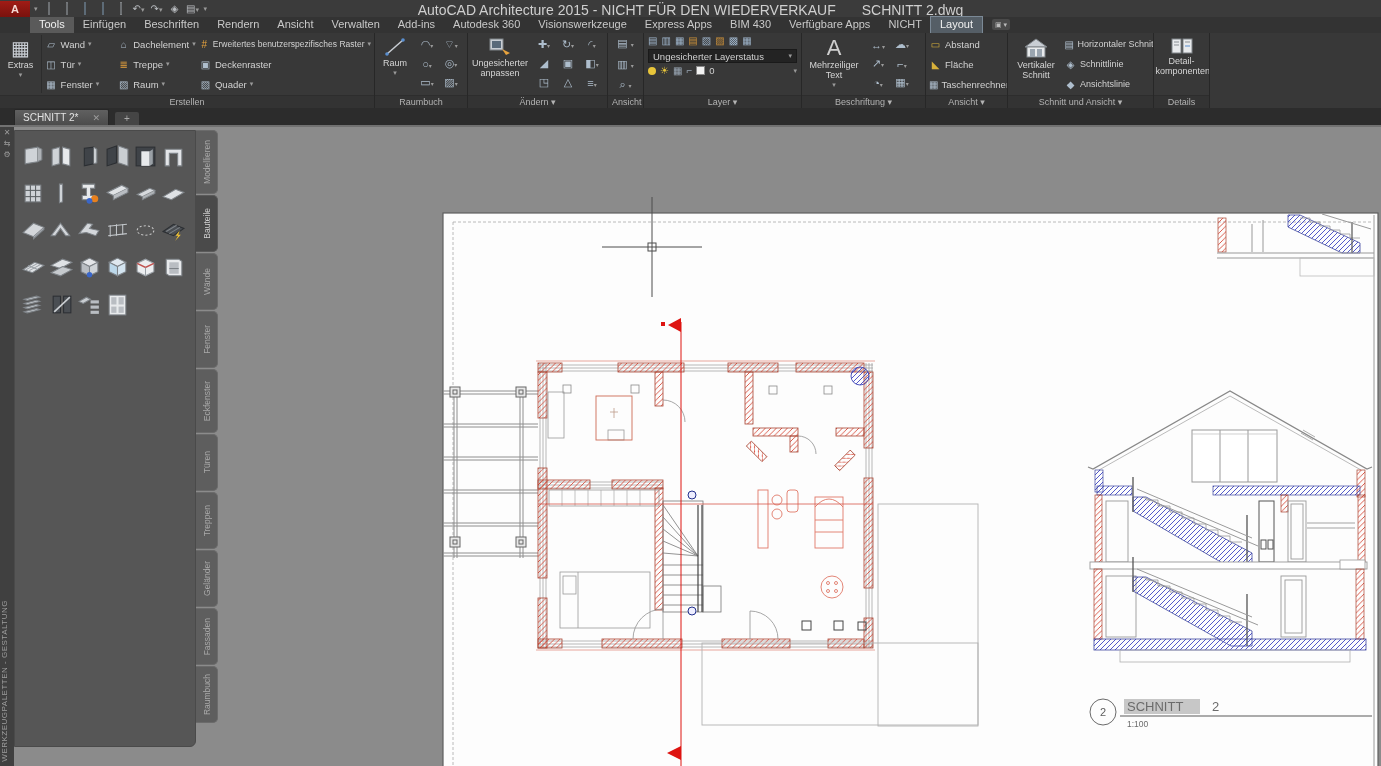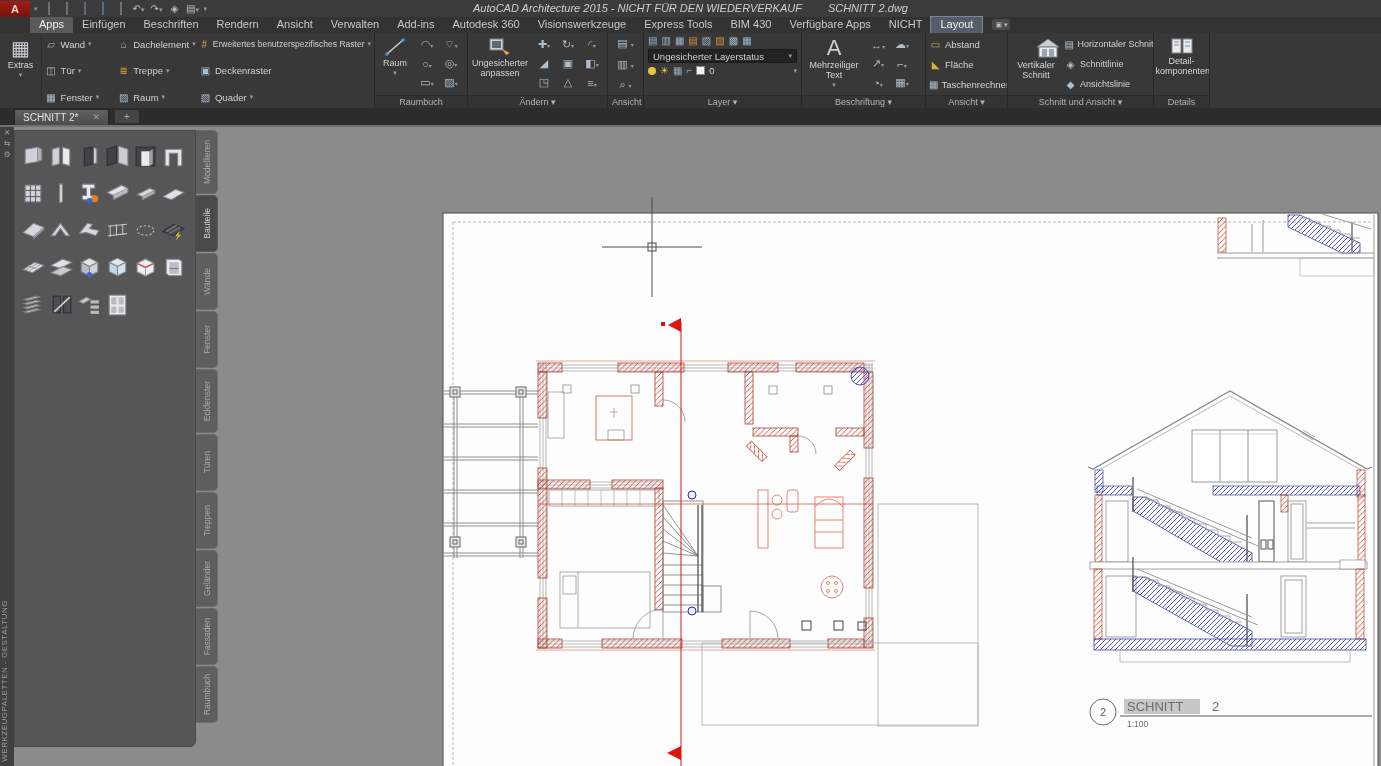--- a/index.html
+++ b/index.html
@@ -3,21 +3,21 @@
 <meta charset="utf-8">
 <style>
   * { margin:0; padding:0; box-sizing:border-box; }
   html,body { width:1381px; height:766px; overflow:hidden; background:#2e2e2e;
               font-family:"Liberation Sans", sans-serif; }
   #app { position:relative; width:1381px; height:766px; background:#3a3a3a; }
 
   
   #titlebar { position:absolute; left:0; top:0; width:100%; height:17px; background:#3b3b3b; }
   #app-title { position:absolute; left:0; top:2px; width:100%; text-align:center;
-               font-size:11px; color:#cfcfcf;font-style:italic; }
+               font-size:14px; color:#cfcfcf; }
   #app-title .doc { margin-left:26px; }
   #qat { position:absolute; left:0; top:0; height:17px; display:flex; align-items:center; gap:4px; }
   .logo { width:30px; height:16px; background:linear-gradient(#a11c15,#7a120d);
           color:#f5d9d4; font-size:11px; font-weight:bold; text-align:center; line-height:16px; }
   .qat-ic { width:14px; height:12px; color:#b9bcc0; font-size:10px; line-height:12px; text-align:center; }
   .mini-doc { width:10px; height:12px; background:#e8eaec; border:1px solid #6d7073; }
   .mini-folder { width:12px; height:9px; background:#c9cdd1; border:1px solid #6d7073; border-radius:1px 3px 1px 1px; }
   .mini-floppy { width:11px; height:11px; background:#9fb6cc; border:1px solid #5d6b77; }
   .mini-print { width:12px; height:9px; background:#b7bbc0; border:1px solid #6d7073; border-radius:2px 2px 0 0; }
   .caret { color:#9a9a9a; font-size:7px; }
@@ -54,26 +54,26 @@
   .lay-icons { display:flex; gap:4px; padding:1px 2px; }
   .lay-icons span { font-size:10px; color:#9db3c9; }
   .combo { background:#232323; border:1px solid #1a1a1a; height:14px; font-size:9.5px; color:#d0d0d0;
            display:flex; align-items:center; padding:0 4px; justify-content:space-between; margin:1px 2px; }
   .lay-row { display:flex; align-items:center; gap:4px; padding:0 2px; font-size:9.5px; }
   .bulb { width:8px; height:8px; border-radius:50%; background:#e8c53a; }
   .sun { color:#e8c53a; font-size:10px; }
   .lgray { color:#9aa7b5; font-size:10px; }
   .swatch { width:9px; height:9px; background:#f2f2f2; border:1px solid #888; }
   .abfitem .ic { color:#d8b13a; }
-  .housebtn { width:52px;align-items:flex-end; }
+  .housebtn { width:52px; }
   .twoLine { width:56px; line-height:10px; }
 
   
   #filetabs { position:absolute; left:0; top:108px; width:100%; height:17px; background:#2c2c2c;
-              display:flex; align-items:center; }
+              display:flex; align-items:flex-end; }
   .ftab { margin-left:14px; height:16px; background:linear-gradient(#606060,#4c4c4c);
           border:1px solid #272727; border-bottom:none; color:#e3e3e3; font-size:10px;
           display:flex; align-items:center; padding:0 8px; gap:14px; border-radius:2px 2px 0 0; }
   .ftab .x { color:#9d9d9d; font-size:9px; }
   .plus-tab { margin-left:6px; width:24px; height:13px; background:#454545; border-radius:2px 2px 0 0;
               color:#aaa; font-size:10px; text-align:center; line-height:13px; margin-bottom:0; }
 
   
   #main { position:absolute; left:0; top:125px; width:1381px; height:641px; background:#8b8b8b;
           border-top:2px solid #717171; }
@@ -118,30 +118,30 @@
       <span class="qat-ic">▤<span class="caret">▾</span></span>
       <span class="caret">▾</span>
     </div>
     <div id="app-title">
       <span>AutoCAD Architecture 2015 - NICHT FÜR DEN WIEDERVERKAUF</span><span class="doc">SCHNITT 2.dwg</span>
     </div>
   </div>
 
   <div id="menubar">
     <div style="width:30px"></div>
-    <div class="rtab active">Apps</div>
+    <div class="rtab active">Tools</div>
     <div class="rtab">Einfügen</div>
     <div class="rtab">Beschriften</div>
     <div class="rtab">Rendern</div>
     <div class="rtab">Ansicht</div>
     <div class="rtab">Verwalten</div>
     <div class="rtab">Add-ins</div>
     <div class="rtab">Autodesk 360</div>
     <div class="rtab">Visionswerkzeuge</div>
-    <div class="rtab">Express Tools</div>
+    <div class="rtab">Express Apps</div>
     <div class="rtab">BIM 430</div>
     <div class="rtab">Verfügbare Apps</div>
     <div class="rtab">NICHT</div>
     <div class="rtab pressed">Layout</div>
     <div id="overflow-box">▣ ▾</div>
   </div>
 
   <div id="ribbon">
 
     <div class="panel" style="width:375px">
@@ -196,20 +196,21 @@
               <span class="ic">▣</span>
               <span>Deckenraster</span>
             </div>
           <div class="ritem">
               <span class="ic">▧</span>
               <span>Quader</span>
               <span class="caret">▾</span>
             </div>
         </div>
       </div>
+      <div class="panel-label">Erstellen</div>
     </div>
 
     <div class="panel" style="width:93px">
       <div class="panel-body">
         <div class="bigbtn" style="width:34px">
           <svg class="glyph" width="22" height="20">
               <line x1="3" y1="17" x2="19" y2="3" stroke="#c9ced4" stroke-width="1.5"></line>
               <circle cx="3" cy="17" r="1.8" fill="#5a8fd0"></circle>
               <circle cx="19" cy="3" r="1.8" fill="#5a8fd0"></circle>
             </svg>

